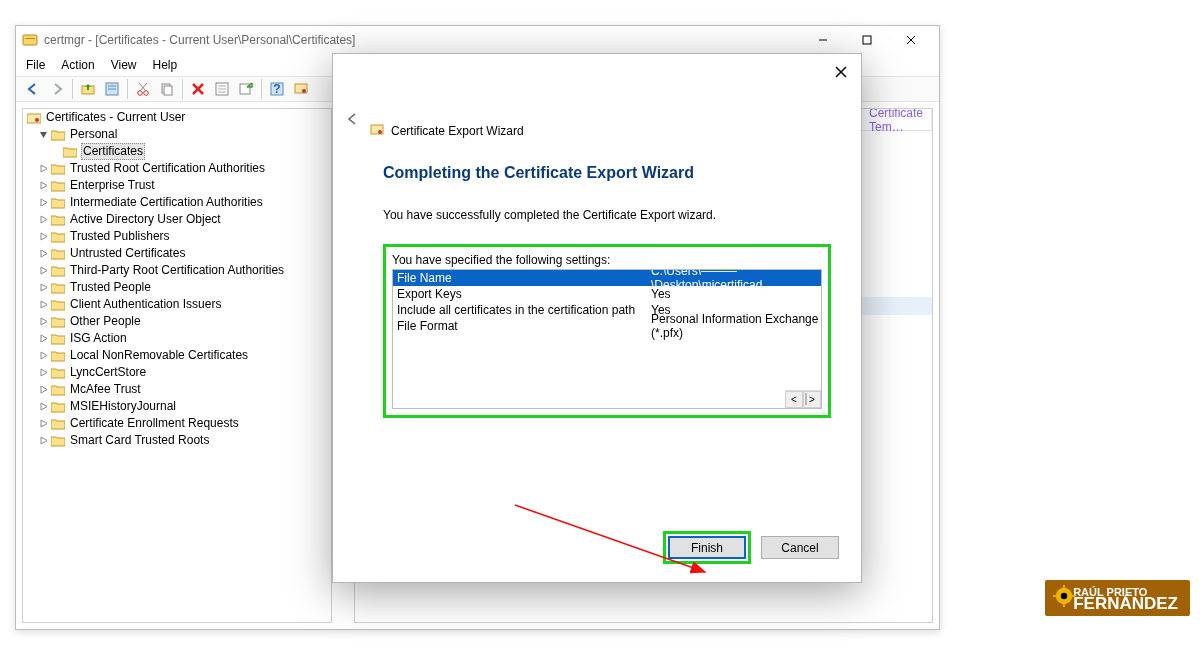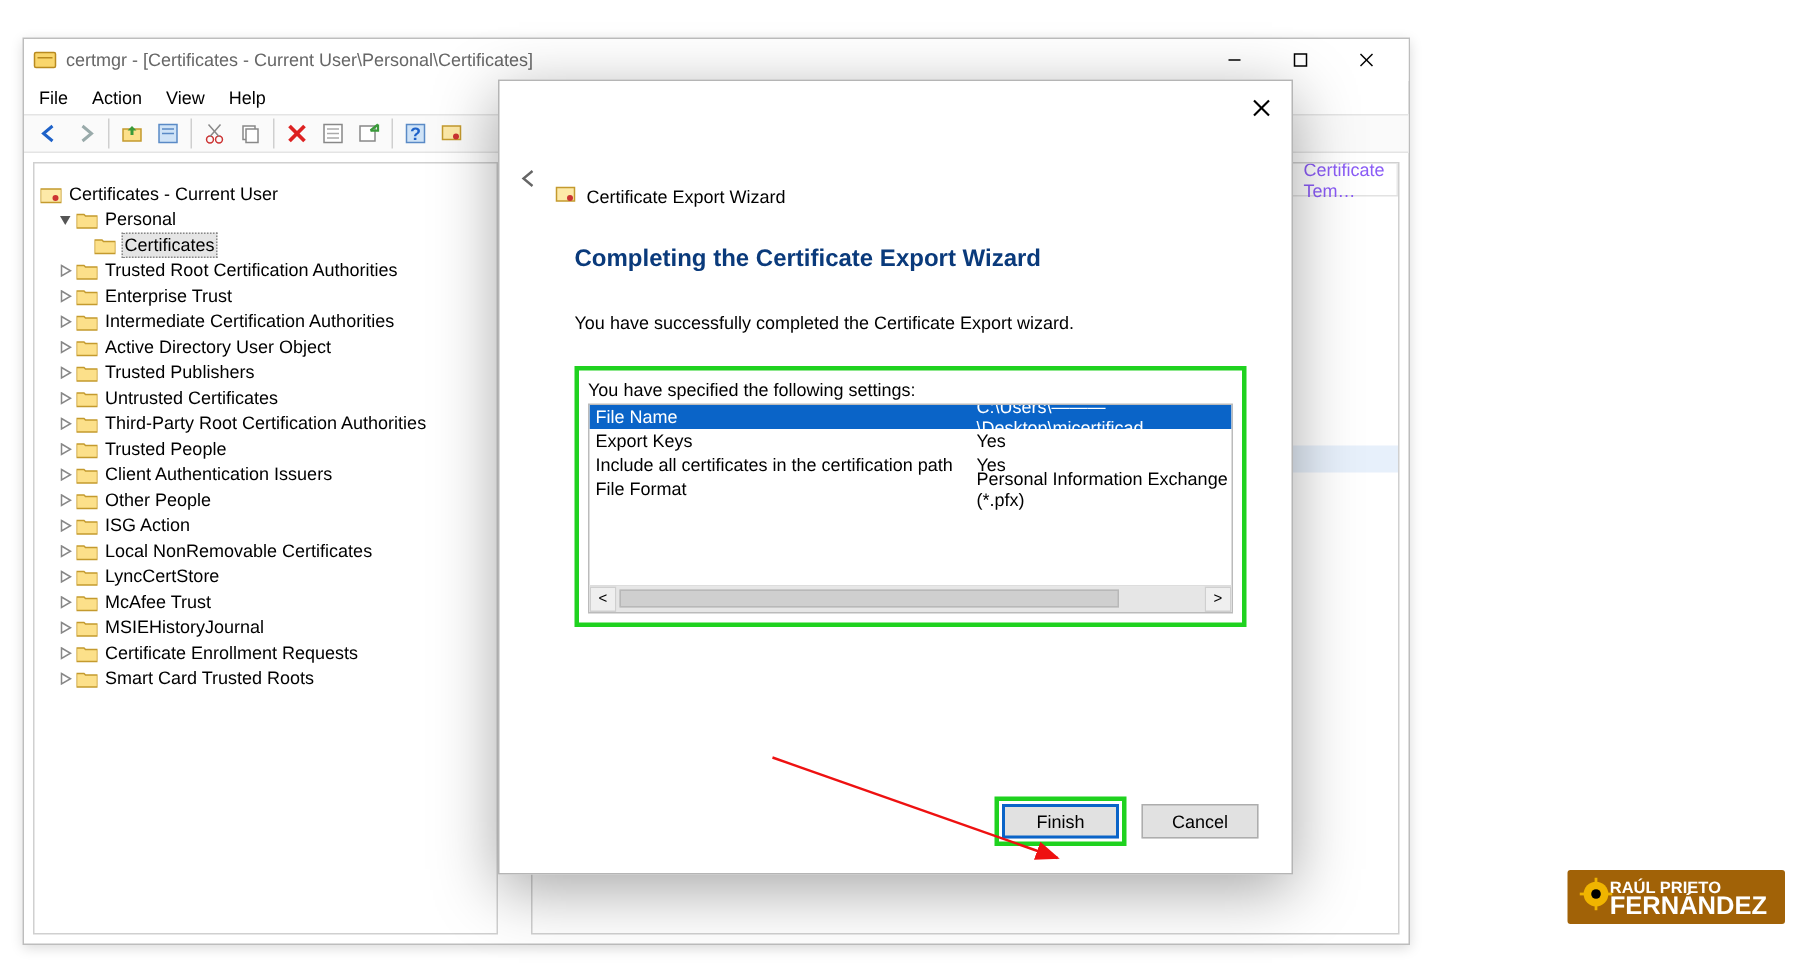--- a/index.html
+++ b/index.html
@@ -10,21 +10,21 @@
   .titlebar { height: 28px; background: #fff; display: flex; align-items: center; padding: 0 6px; color: #666; }
   .titlebar .ticon { width: 16px; height: 16px; margin-right: 6px; }
   .titlebar .spacer { flex: 1; }
   .winbtn { width: 44px; height: 28px; display: flex; align-items: center; justify-content: center; color: #333; }
   .menubar { height: 22px; display: flex; align-items: center; gap: 16px; padding: 0 10px; color: #000; }
   .toolbar { height: 26px; border-top: 1px solid #e4e4e4; border-bottom: 1px solid #e4e4e4; display: flex; align-items: center; gap: 2px; padding: 0 6px; background: #fafafa;}
   .tbtn { width: 22px; height: 22px; display: flex; align-items: center; justify-content: center; }
   .tbar-sep { width: 1px; height: 20px; background: #cfcfcf; margin: 0 2px; }
 
   .content { display: flex; height: calc(100% - 28px - 22px - 26px); }
-  .tree { width: 310px; border: 1px solid #d0d0d0; margin: 6px 20px 6px 6px; overflow: auto; background: #fff; padding: 12px 0;}
+  .tree { width: 310px; border: 1px solid #d0d0d0; margin: 6px 20px 6px 6px; overflow: auto; background: #fff; padding: 0 0;}
   .list { flex: 1; border: 1px solid #d0d0d0; margin: 6px 6px 6px 2px; overflow: hidden; background: #fff; display:flex; flex-direction:column;}
   .cols { display: flex; height: 22px; border-bottom: 1px solid #e2e2e2; align-items: center; }
   .col { padding: 0 8px; border-right: 1px solid #e8e8e8; color:#8b5cf6; height:100%; display:flex; align-items:center;}
   .blurrows { flex:1; padding:4px 0; overflow:hidden;}
   .blurrow { height: 18px; display:flex; align-items:center; }
   .blur { height: 10px; border-radius: 5px; background: #bbb; filter: blur(2px); opacity: .65; }
 
   .tree-row { display:flex; align-items:center; height: 17px; line-height:17px; padding-left: 4px; white-space:nowrap; }
   .twisty { width:12px; height:12px; display:flex; align-items:center; justify-content:center; margin-right:2px; color:#666;}
   .folder-icon { width:14px; height:12px; margin-right:4px; }
@@ -35,21 +35,21 @@
   .dialog { position:absolute; left: 332px; top: 53px; width: 530px; height: 530px; background: #fff; box-shadow: 0 10px 40px rgba(0,0,0,.35); border:1px solid #b5b5b5;}
   .dlg-close { position:absolute; right:10px; top:8px; width:20px; height:20px; display:flex; align-items:center; justify-content:center;}
   .dlg-back { position:absolute; left:8px; top:54px; width:22px; height:22px; display:flex; align-items:center; justify-content:center; color:#555;}
   .dlg-title-row { position:absolute; left: 36px; top: 56px; display:flex; align-items:flex-end; gap:6px;margin-top:12px; }
   .dlg-body { position:absolute; left: 50px; top: 110px; right: 30px; }
   .dlg-heading { font-size: 16px; color:#0a3a7b; font-weight:600; margin-bottom: 26px;}
   .dlg-text { color:#000; margin-bottom: 22px; }
 
   .settings-box { border:3px solid #1fd21f; padding:6px; }
   .settings-caption { color:#000; margin-bottom: 2px; }
-  .settings-table { border:1px solid #bbb; height: 140px; overflow:hidden; background:#fff; display:flex; flex-direction:column;}
+  .settings-table { border:1px solid #bbb; height: 140px; overflow:hidden; background:#fff; display:flex; flex-direction:column;align-items:flex-end;}
   .settings-table .rows { flex:1; }
   .srow { display:flex; height:16px; align-items:center;}
   .srow .c1 { width: 256px; padding-left:4px;}
   .srow .c2 { flex:1; padding-left:2px;}
   .srow.selected { background:#0a64c8; color:#fff; }
   .srow:not(.selected){ color:#000;}
   .hscroll { height:18px; border-top:1px solid #ddd; background:#f2f2f2; display:flex; align-items:center;}
   .hscroll .harrow { width:18px; height:100%; display:flex; align-items:center; justify-content:center; border:1px solid #cfcfcf; background:#efefef; font-size:10px;}
   .hscroll .htrack { flex:1; height:100%; position:relative; background:#e6e6e6;}
   .hscroll .hthumb { position:absolute; left:2px; top:2px; height:12px; width:85%; background:#cfcfcf; border:1px solid #b8b8b8;}

